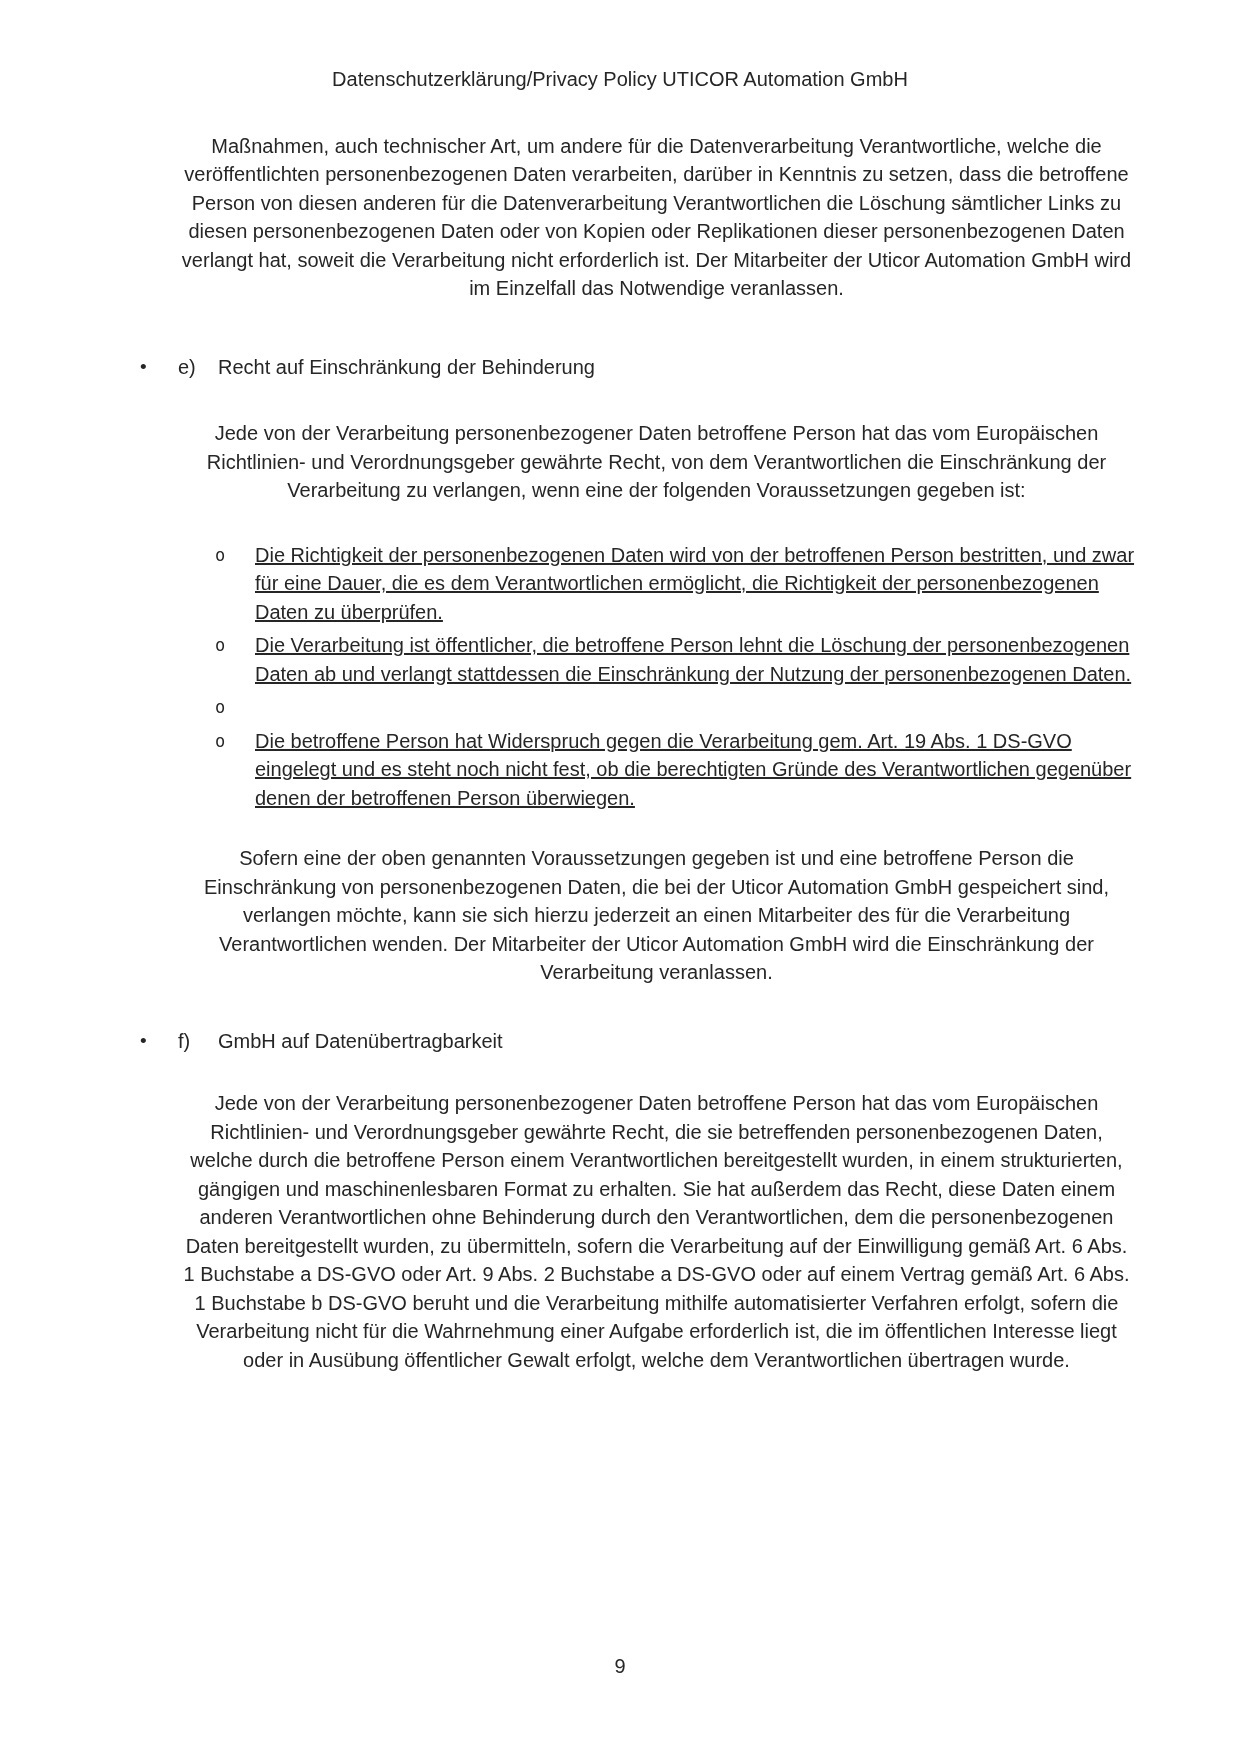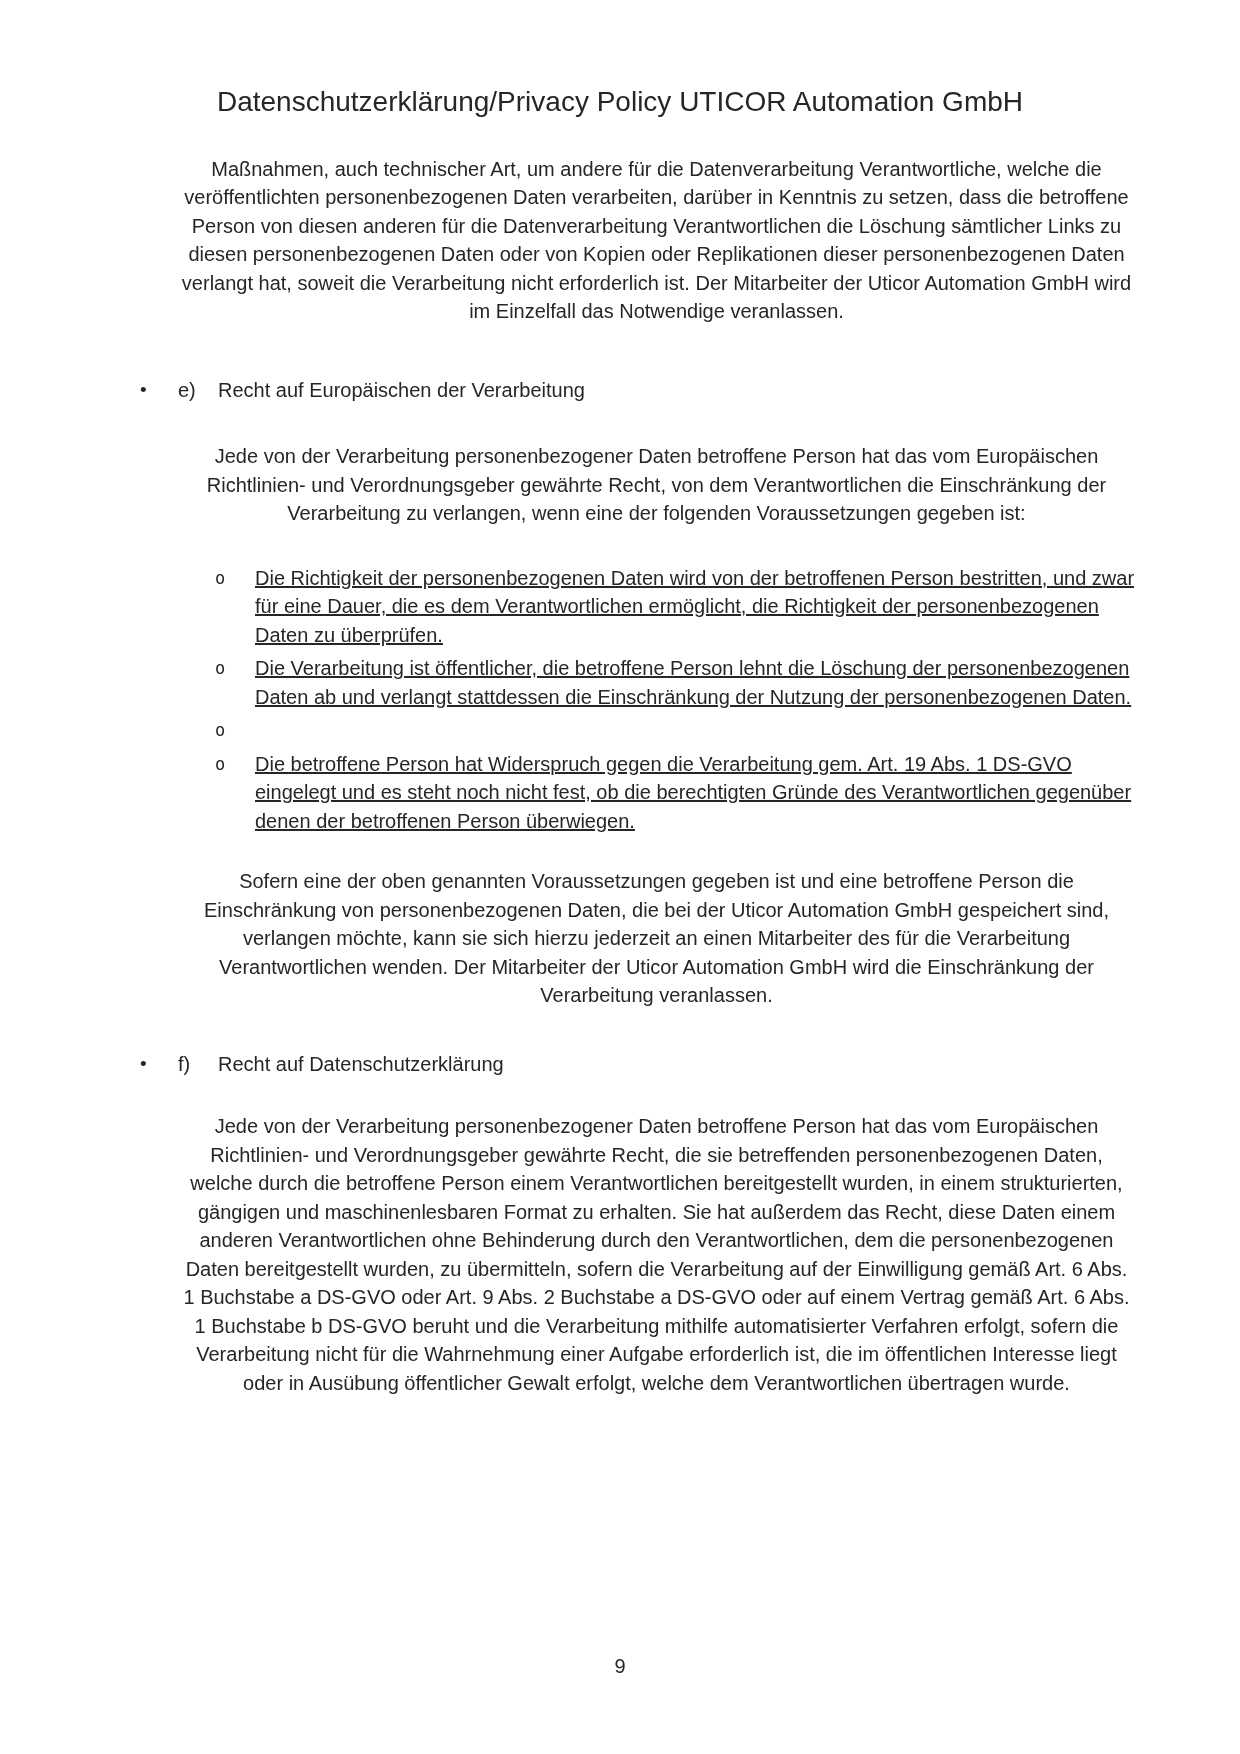--- a/index.html
+++ b/index.html
@@ -9,23 +9,23 @@
     height: 1754px;
     font-family: "Liberation Sans", sans-serif;
     font-size: 20px;
     line-height: 28.5px;
     color: #262626;
     position: relative;
     overflow: hidden;
   }
   .page { width: 1240px; height: 1754px; position: relative; background: #ffffff; }
   .doc-header {
-    padding-top: 88px;
+    padding-top: 65px;
     text-align: center;
-    font-size: 28px;
+    font-size: 20px;
   }
   .para {
     margin-left: 178px;
     width: 957px;
     text-align: center;
   }
   .p-intro   { margin-top: 38px; }
   .list-row  { display: flex; margin-left: 140px; }
   .heading-e { margin-top: 50px; }
   .heading-f { margin-top: 40px; }
@@ -57,21 +57,21 @@
 
 <div class="page">
 
   <div class="doc-header">Datenschutzerklärung/Privacy Policy UTICOR Automation GmbH</div>
 
   <p class="para p-intro">Maßnahmen, auch technischer Art, um andere für die Datenverarbeitung Verantwortliche, welche die veröffentlichten personenbezogenen Daten verarbeiten, darüber in Kenntnis zu setzen, dass die betroffene Person von diesen anderen für die Datenverarbeitung Verantwortlichen die Löschung sämtlicher Links zu diesen personenbezogenen Daten oder von Kopien oder Replikationen dieser personenbezogenen Daten verlangt hat, soweit die Verarbeitung nicht erforderlich ist. Der Mitarbeiter der Uticor Automation GmbH wird im Einzelfall das Notwendige veranlassen.</p>
 
   <div class="list-row heading-e">
     <span class="b1">•</span>
     <span class="lbl">e)</span>
-    <span class="ttl">Recht auf Europäischen der Verarbeitung</span>
+    <span class="ttl">Recht auf Einschränkung der Behinderung</span>
   </div>
 
   <p class="para p-e-intro">Jede von der Verarbeitung personenbezogener Daten betroffene Person hat das vom Europäischen Richtlinien- und Verordnungsgeber gewährte Recht, von dem Verantwortlichen die Einschränkung der Verarbeitung zu verlangen, wenn eine der folgenden Voraussetzungen gegeben ist:</p>
 
   <div class="sublist">
 
     <div class="sub-item">
       <span class="b2">o</span>
       <span class="sub-text">Die Richtigkeit der personenbezogenen Daten wird von der betroffenen Person bestritten, und zwar für eine Dauer, die es dem Verantwortlichen ermöglicht, die Richtigkeit der personenbezogenen Daten zu überprüfen.</span>
     </div>
@@ -90,20 +90,20 @@
       <span class="sub-text">Die betroffene Person hat Widerspruch gegen die Verarbeitung gem. Art. 19 Abs. 1 DS-GVO eingelegt und es steht noch nicht fest, ob die berechtigten Gründe des Verantwortlichen gegenüber denen der betroffenen Person überwiegen.</span>
     </div>
 
   </div>
 
   <p class="para p-e-close">Sofern eine der oben genannten Voraussetzungen gegeben ist und eine betroffene Person die Einschränkung von personenbezogenen Daten, die bei der Uticor Automation GmbH gespeichert sind, verlangen möchte, kann sie sich hierzu jederzeit an einen Mitarbeiter des für die Verarbeitung Verantwortlichen wenden. Der Mitarbeiter der Uticor Automation GmbH wird die Einschränkung der Verarbeitung veranlassen.</p>
 
   <div class="list-row heading-f">
     <span class="b1">•</span>
     <span class="lbl">f)</span>
-    <span class="ttl">Recht auf Datenschutzerklärung</span>
+    <span class="ttl">GmbH auf Datenübertragbarkeit</span>
   </div>
 
   <p class="para p-f-intro">Jede von der Verarbeitung personenbezogener Daten betroffene Person hat das vom Europäischen Richtlinien- und Verordnungsgeber gewährte Recht, die sie betreffenden personenbezogenen Daten, welche durch die betroffene Person einem Verantwortlichen bereitgestellt wurden, in einem strukturierten, gängigen und maschinenlesbaren Format zu erhalten. Sie hat außerdem das Recht, diese Daten einem anderen Verantwortlichen ohne Behinderung durch den Verantwortlichen, dem die personenbezogenen Daten bereitgestellt wurden, zu übermitteln, sofern die Verarbeitung auf der Einwilligung gemäß Art. 6 Abs. 1 Buchstabe a DS-GVO oder Art. 9 Abs. 2 Buchstabe a DS-GVO oder auf einem Vertrag gemäß Art. 6 Abs. 1 Buchstabe b DS-GVO beruht und die Verarbeitung mithilfe automatisierter Verfahren erfolgt, sofern die Verarbeitung nicht für die Wahrnehmung einer Aufgabe erforderlich ist, die im öffentlichen Interesse liegt oder in Ausübung öffentlicher Gewalt erfolgt, welche dem Verantwortlichen übertragen wurde.</p>
 
   <div class="page-number">9</div>
 
 </div>
 
 </body></html>

